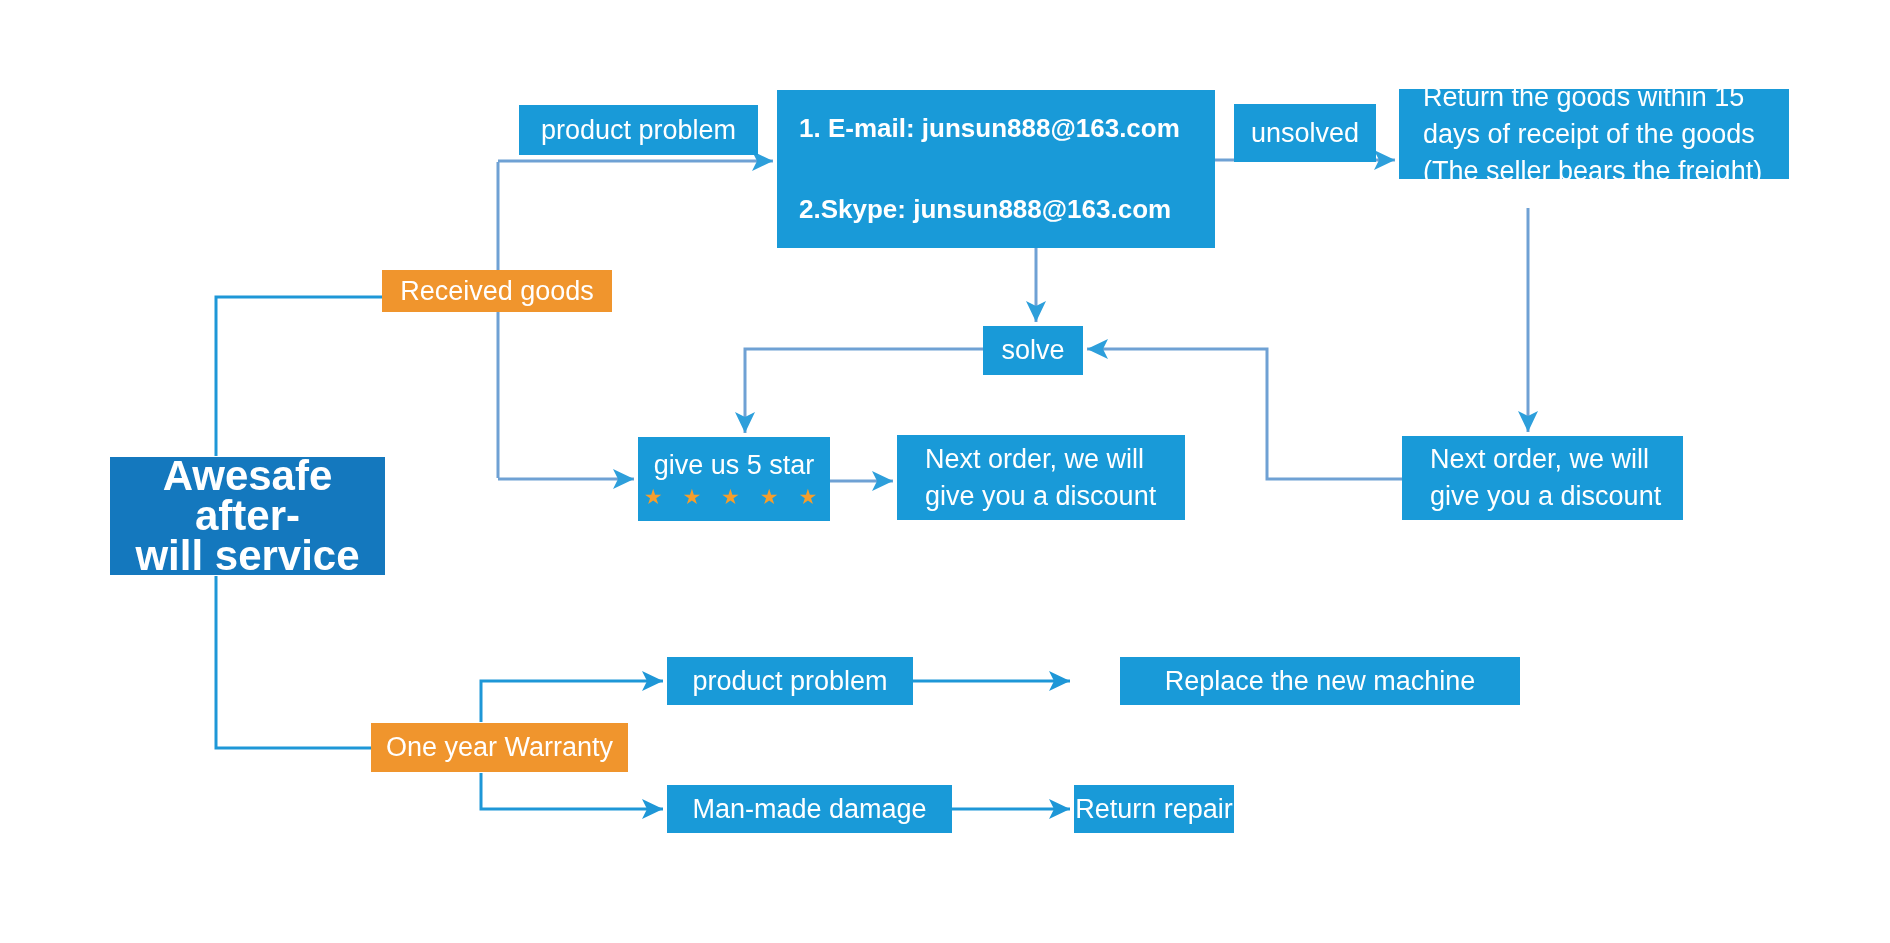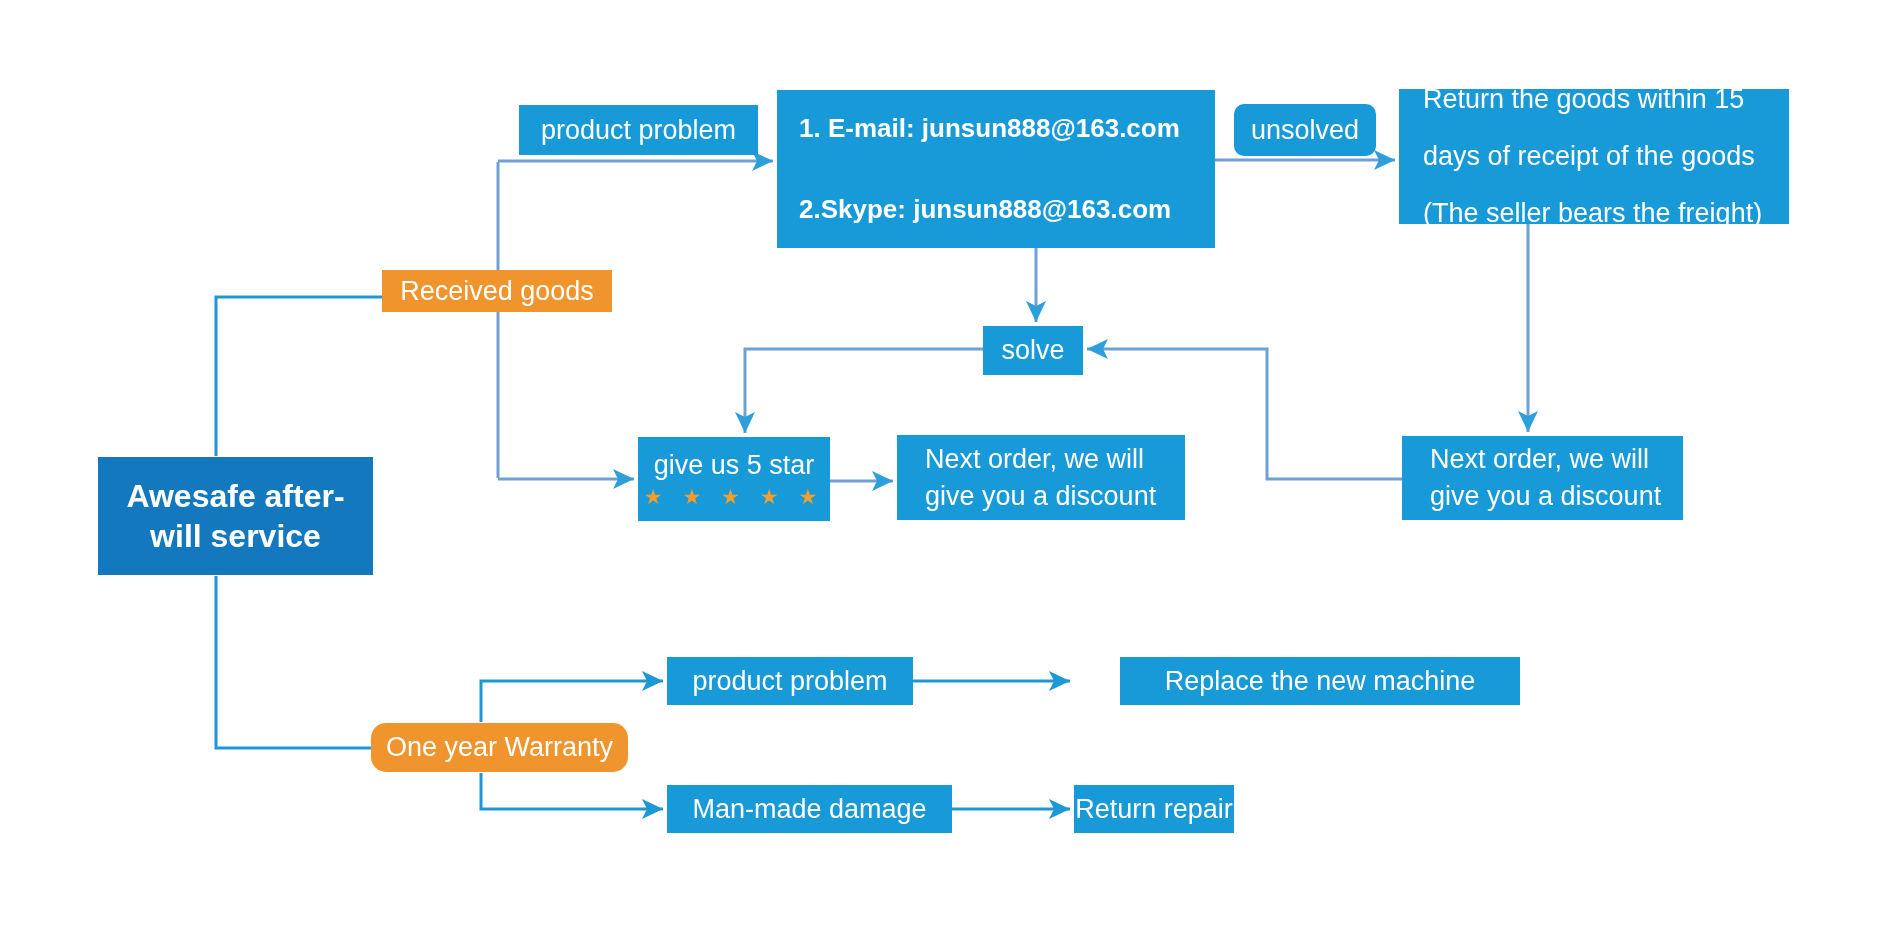--- a/index.html
+++ b/index.html
@@ -26,22 +26,23 @@
     display: flex;
     flex-direction: column;
     justify-content: center;
   }
   .blue   { background: #199ad8; }
   .dark   { background: #1478be; }
   .orange { background: #f0952d; }
   .center { align-items: center; text-align: center; }
   .root-node {
     font-weight: bold;
-    font-size: 32px;
+    font-size: 42px;
     line-height: 40px;
+    margin-left: 12px;
   }
   .contact-node {
     font-weight: bold;
     font-size: 26px;
     line-height: 37px;
     padding-left: 22px;
     gap: 44px;
   }
   .return-node {
     font-size: 27px;
@@ -112,25 +113,25 @@
     <span>product problem</span>
   </div>
 
   <div class="node blue contact-node" style="left:777px; top:90px; width:438px; height:158px;">
     <div>Contact Junsun</div>
     <div>1. E-mail: junsun888@163.com</div>
     <div>2.Skype: junsun888@163.com</div>
     <div>3.AliExpress chats</div>
   </div>
 
-  <div class="node blue center" style="left:1234px; top:104px; width:142px; height:52px;border-radius:10px;">
+  <div class="node blue center" style="left:1234px; top:104px; width:142px; height:58px;">
     <span>unsolved</span>
   </div>
 
-  <div class="node blue return-node" style="left:1399px; top:89px; width:390px; height:135px;gap:20px;">
+  <div class="node blue return-node" style="left:1399px; top:89px; width:390px; height:90px;">
     <div>Return the goods within 15</div>
     <div>days of receipt of the goods</div>
     <div>(The seller bears the freight)</div>
   </div>
 
   <div class="node blue center" style="left:983px; top:326px; width:100px; height:49px;">
     <span>solve</span>
   </div>
 
   <div class="node blue center" style="left:638px; top:437px; width:192px; height:84px;">
@@ -141,21 +142,21 @@
   <div class="node blue discount-node" style="left:897px; top:435px; width:288px; height:85px;">
     <div>Next order, we will</div>
     <div>give you a discount</div>
   </div>
 
   <div class="node blue discount-node" style="left:1402px; top:436px; width:281px; height:84px;">
     <div>Next order, we will</div>
     <div>give you a discount</div>
   </div>
 
-  <div class="node orange center" style="left:371px; top:723px; width:257px; height:49px;border-radius:15px;">
+  <div class="node orange center" style="left:371px; top:723px; width:257px; height:49px;">
     <span>One year Warranty</span>
   </div>
 
   <div class="node blue center" style="left:667px; top:657px; width:246px; height:48px;">
     <span>product problem</span>
   </div>
 
   <div class="node blue center" style="left:1120px; top:657px; width:400px; height:48px;">
     <span>Replace the new machine</span>
   </div>

